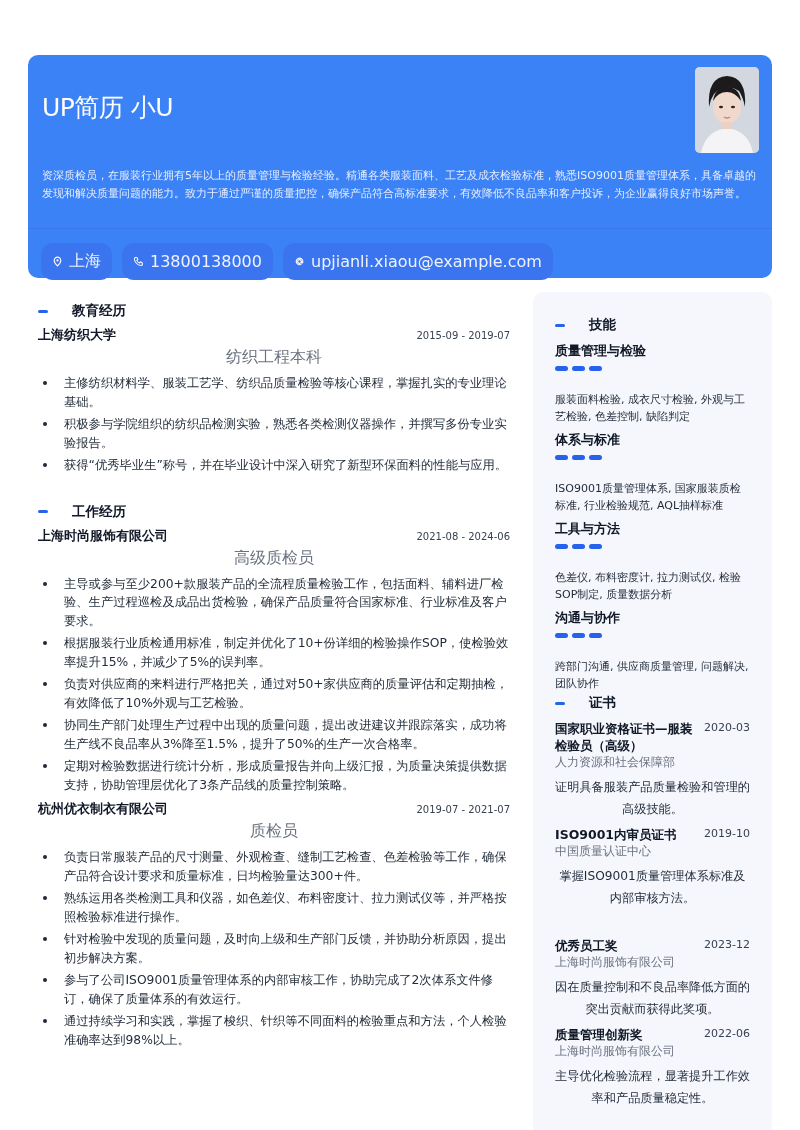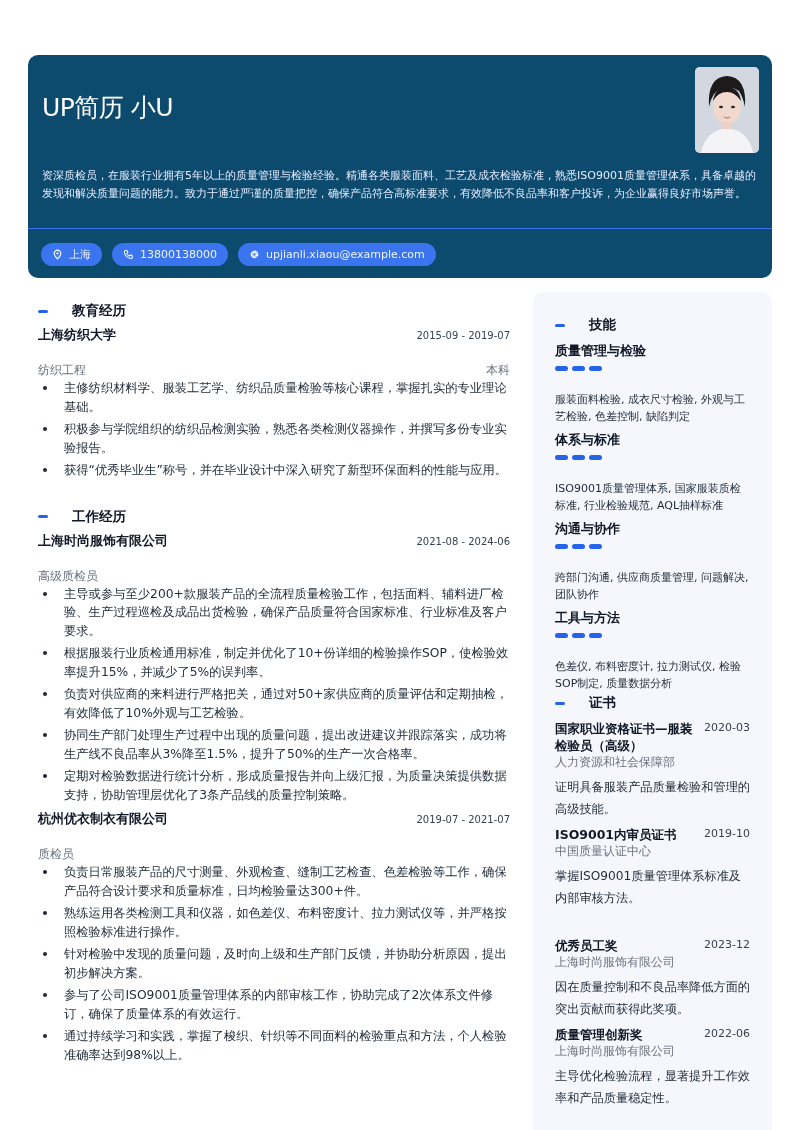--- a/index.html
+++ b/index.html
@@ -1,67 +1,67 @@
 <!DOCTYPE html>
 <html><head>
   <meta charset="utf-8">
   <style>
     * { box-sizing: border-box; margin: 0; padding: 0; }
     html, body { width: 800px; height: 1130px; background: #ffffff; overflow: hidden; }
     body { font-family: "DejaVu Sans", "Liberation Sans", sans-serif; color: #1f2937; position: relative; }
 
     .header {
       position: absolute; left: 28px; top: 55px; width: 744px; height: 223px;
-      background: #0c4a6e; border-radius: 10px; color: #fff;
+      background: #3b82f6; border-radius: 10px; color: #fff;
     }
     .header .name {
       position: absolute; left: 14px; top: 36px; font-size: 25px; font-weight: 500; letter-spacing: -0.5px;
     }
     .header .photo {
       position: absolute; left: 667px; top: 12px; width: 64px; height: 86px;
       border-radius: 5px; overflow: hidden; background: #d5dae2;
     }
     .header .summary {
       position: absolute; left: 14px; top: 112px; width: 715px;
       font-size: 11px; line-height: 18px; color: #e6edff;
     }
     .header .divider {
       position: absolute; left: 0; top: 173px; width: 744px; height: 1px; background: #3b74ee;
     }
     .contacts { position: absolute; left: 13px; top: 188px; display: flex; gap: 10px; }
     .pill {
-      display: flex; align-items: center; gap: 6px; height: 23px; padding: 0 11px;
-      background: #3a74ef; border-radius: 12px; font-size: 11px; color: #eef3ff;
+      display: flex; align-items: center; gap: 6px; height: 37px; padding: 0 11px;
+      background: #3a74ef; border-radius: 12px; font-size: 16px; color: #eef3ff;
     }
     .pill svg { width: 11px; height: 11px; }
 
     .main { position: absolute; left: 38px; top: 300px; width: 472px; }
     .sec-title { display: flex; align-items: center; gap: 24px; font-size: 13.5px; font-weight: 700; color: #111827; height: 22px; }
     .sec-bar { width: 10px; height: 3px; background: #2563eb; border-radius: 2px; }
     .entry-head { display: flex; justify-content: space-between; align-items: baseline; margin-top: 4px; }
     .entry-name { font-size: 13px; font-weight: 700; color: #111827; }
     .entry-date { font-size: 10px; color: #374151; }
-    .entry-sub { display: flex; justify-content: space-between; font-size: 12px; color: #6b7280; margin-top: 18px; }
-    .bullets { list-style: none; }
+    .entry-sub { display: flex; justify-content: center; font-size: 16px; color: #6b7280; margin-top: 3px; }
+    .bullets { list-style: none; margin-top: 6px; }
     .bullets li { position: relative; padding-left: 26px; font-size: 12.3px; line-height: 18.5px; color: #1f2937; margin-bottom: 4px; }
     .bullets li::before { content: ""; position: absolute; left: 5px; top: 7px; width: 4px; height: 4px; border-radius: 50%; background: #1f2937; }
 
     .side {
       position: absolute; left: 533px; top: 292px; width: 239px; height: 860px;
       background: #f5f7fc; border-radius: 10px; padding: 22px 22px;
     }
     .skill-title { font-size: 13px; font-weight: 700; color: #111827; margin-top: 6px; }
     .dots { display: flex; gap: 4px; margin-top: 6px; }
     .dots span { width: 13px; height: 5px; border-radius: 3px; background: #2563eb; }
     .skill-desc { font-size: 11px; line-height: 17px; color: #1f2937; margin-top: 20px; }
     .side-entry-head { display: flex; justify-content: space-between; align-items: flex-start; margin-top: 6px; }
     .side-entry-name { font-size: 12.5px; font-weight: 700; line-height: 17px; color: #111827; width: 148px; }
     .side-entry-date { font-size: 11px; color: #374151; margin-top: 1px; }
     .side-entry-org { font-size: 12px; color: #6b7280; line-height: 16px; }
-    .side-entry-desc { font-size: 12.2px; line-height: 22px; color: #1f2937; margin-top: 6px; }
+    .side-entry-desc { font-size: 12.2px; line-height: 22px; color: #1f2937; margin-top: 6px; text-align: center; }
   </style>
 </head>
 <body>
 
 <div class="header">
   <div class="name">UP简历 小U</div>
   <div class="photo">
     <svg width="64" height="86" viewBox="0 0 64 86">
       <rect width="64" height="86" fill="#d3d8e0"></rect>
       <path d="M14 40 Q12 10 32 9 Q52 10 50 40 Q48 30 44 24 Q38 20 32 21 Q24 21 19 27 Q15 33 14 40Z" fill="#1d1a1c"></path>
@@ -185,36 +185,36 @@
     <div style="margin-top:4px;">
       <div class="skill-title">体系与标准</div>
       <div class="dots">
           <span></span>
           <span></span>
           <span></span>
         </div>
       <div class="skill-desc">ISO9001质量管理体系, 国家服装质检标准, 行业检验规范, AQL抽样标准</div>
     </div>
     <div style="margin-top:4px;">
+      <div class="skill-title">工具与方法</div>
+      <div class="dots">
+          <span></span>
+          <span></span>
+          <span></span>
+        </div>
+      <div class="skill-desc">色差仪, 布料密度计, 拉力测试仪, 检验SOP制定, 质量数据分析</div>
+    </div>
+    <div style="margin-top:4px;">
       <div class="skill-title">沟通与协作</div>
       <div class="dots">
           <span></span>
           <span></span>
           <span></span>
         </div>
       <div class="skill-desc">跨部门沟通, 供应商质量管理, 问题解决, 团队协作</div>
-    </div>
-    <div style="margin-top:4px;">
-      <div class="skill-title">工具与方法</div>
-      <div class="dots">
-          <span></span>
-          <span></span>
-          <span></span>
-        </div>
-      <div class="skill-desc">色差仪, 布料密度计, 拉力测试仪, 检验SOP制定, 质量数据分析</div>
     </div>
   </section>
 
   <section style="">
     <div class="sec-title">
       <span class="sec-bar"></span>
       <span>证书</span>
     </div>
     <div>
       <div class="side-entry-head">

